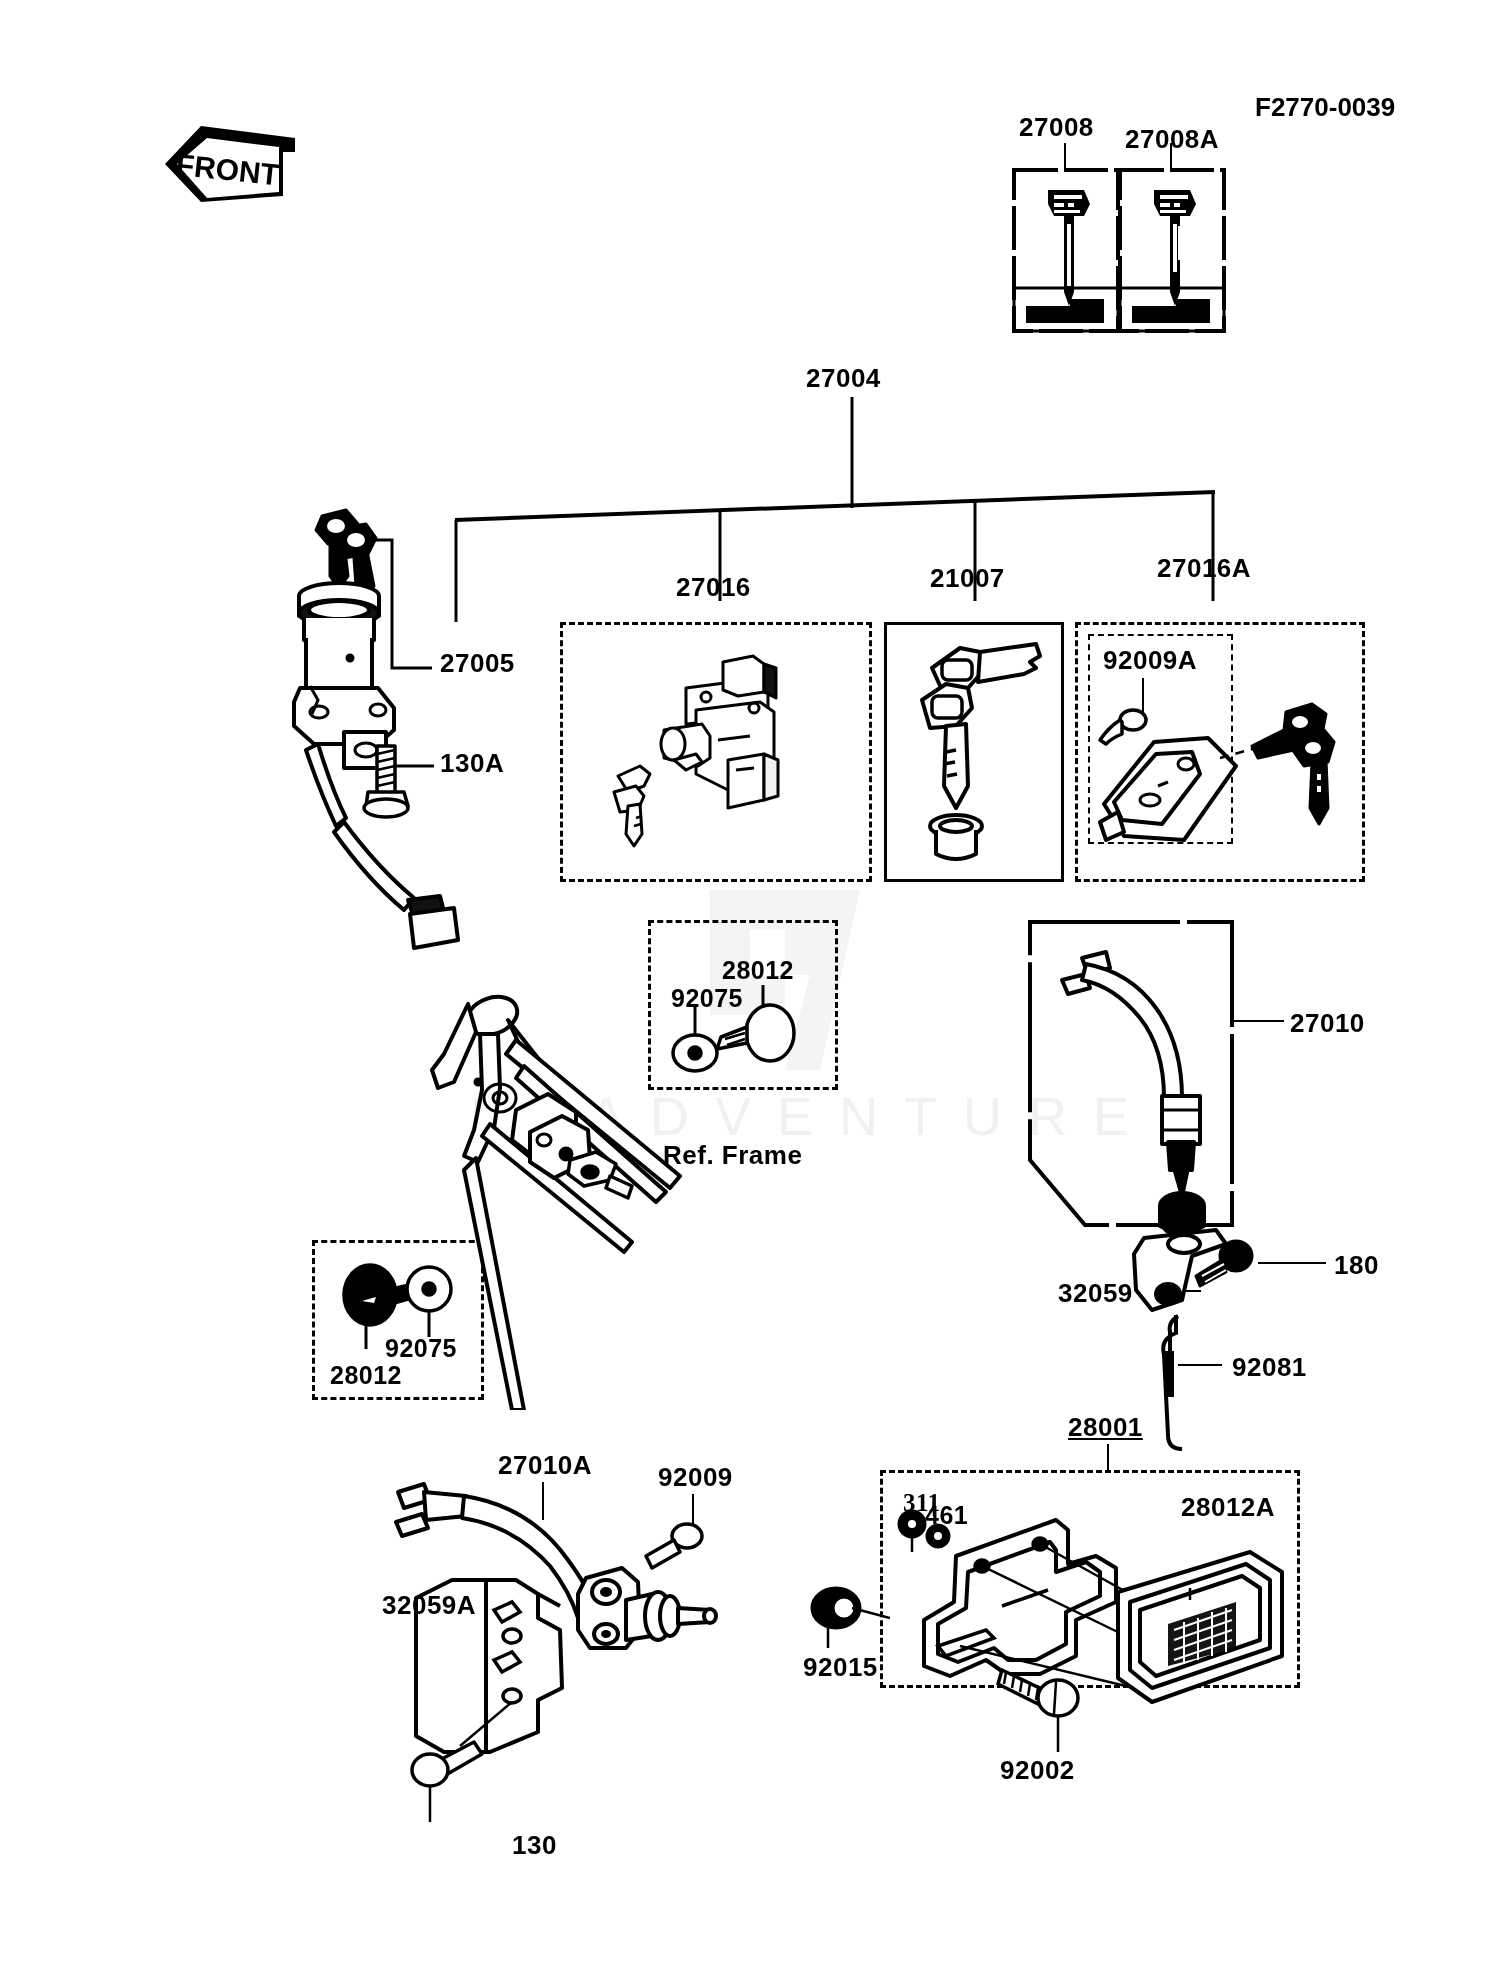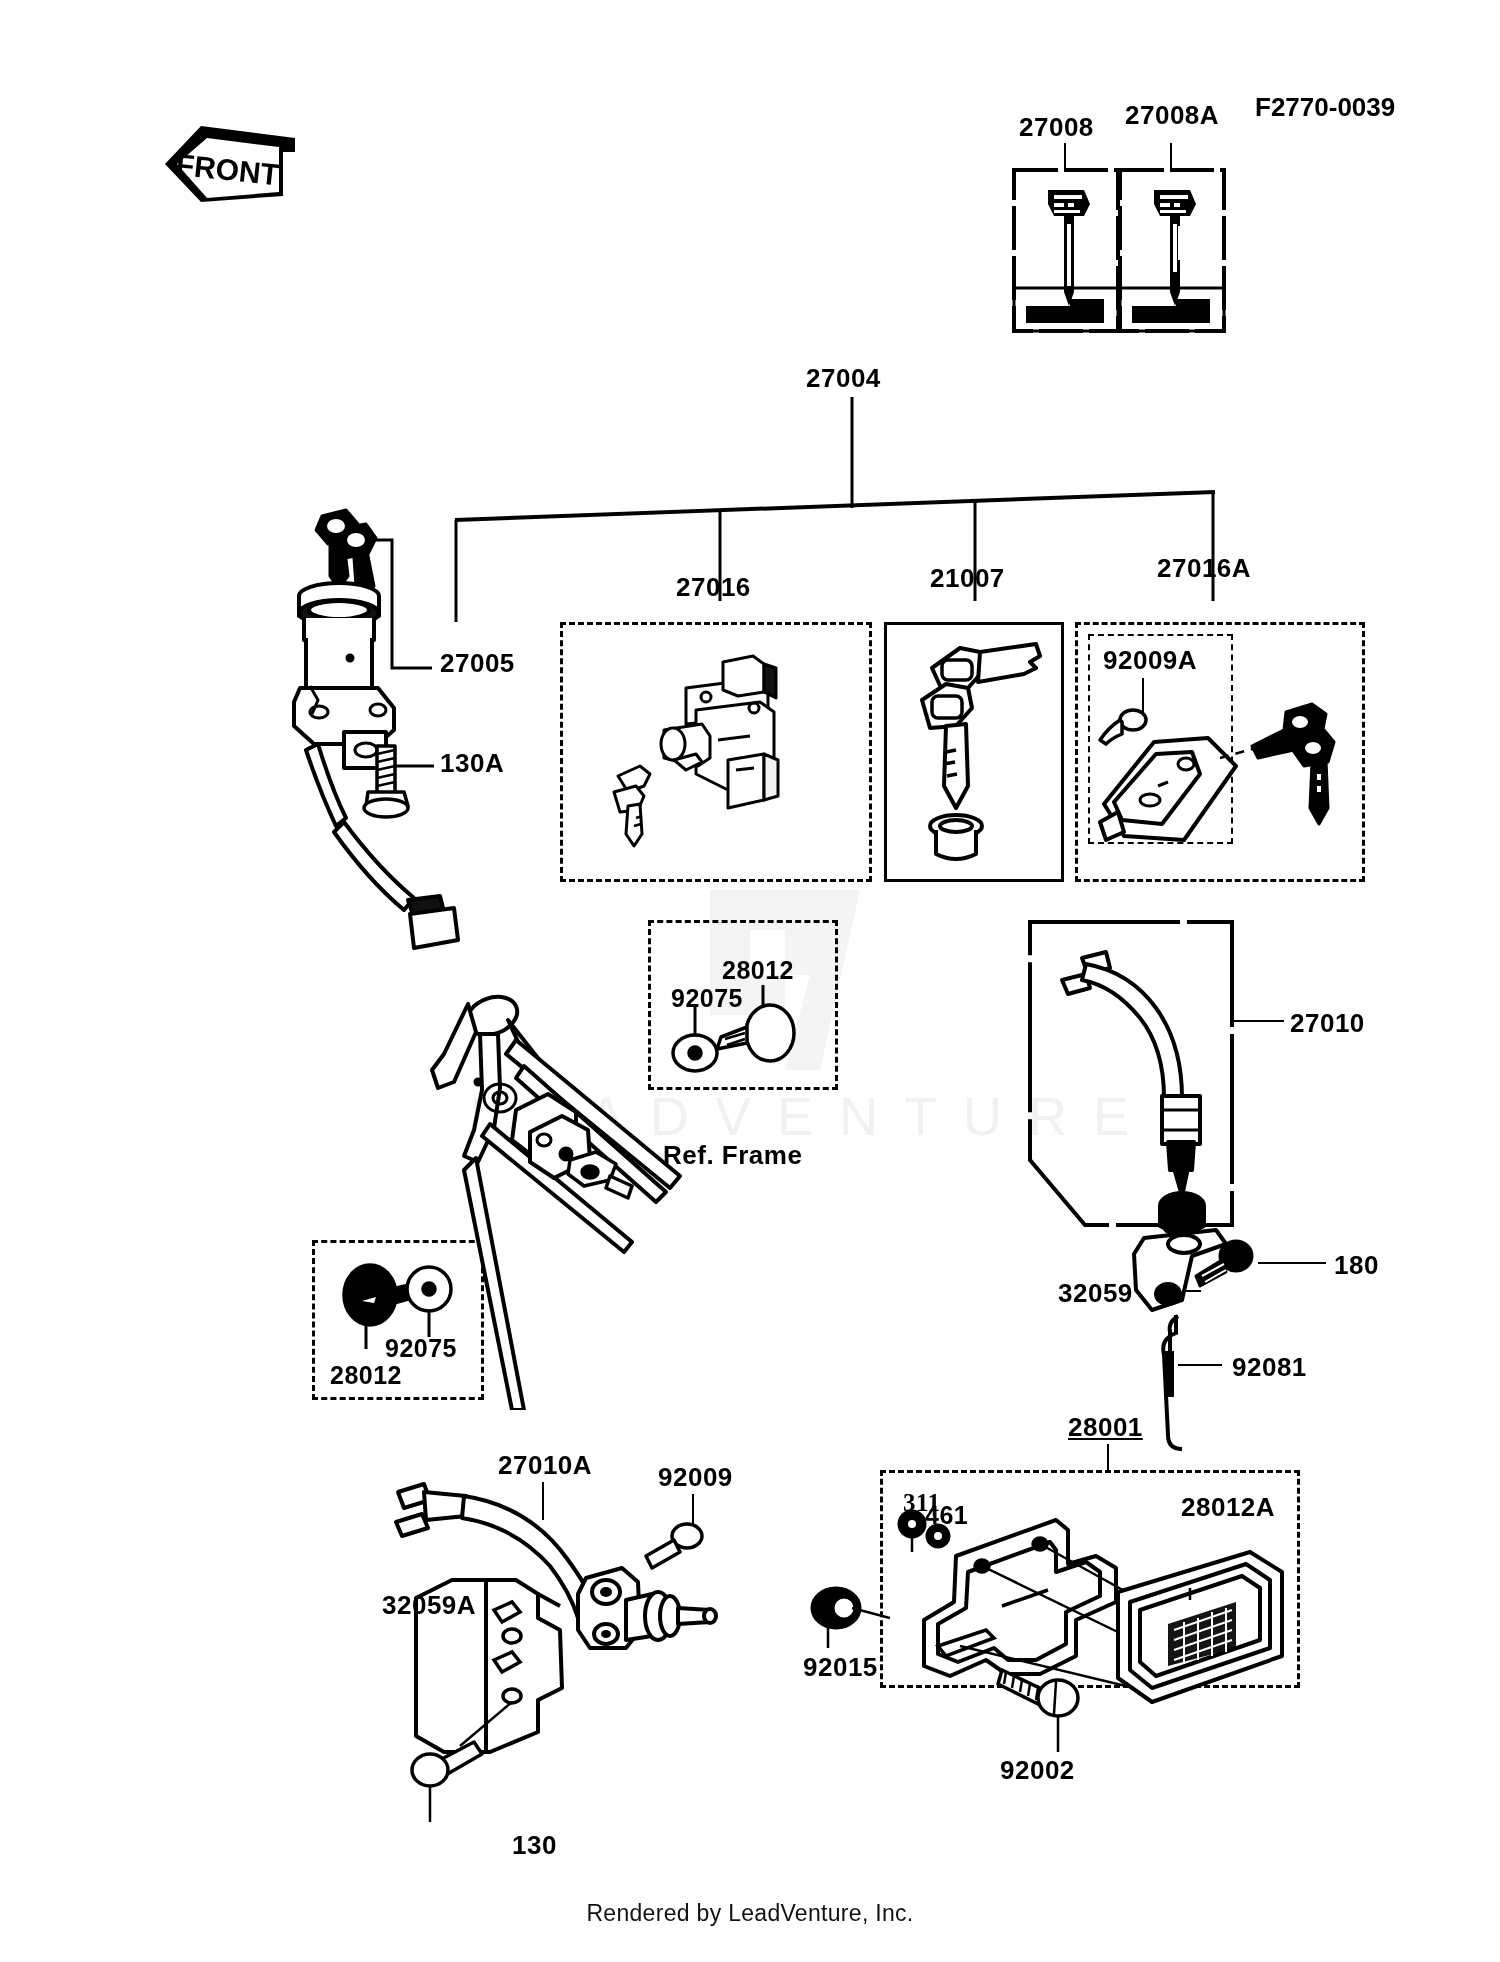--- a/index.html
+++ b/index.html
@@ -97,21 +97,21 @@
 
   <div class="diagid" style="left:1255px;top:92px;">F2770-0039</div>
 
   <svg class="art" style="left:155px;top:118px;width:150px;height:92px;" viewBox="0 0 150 92">
     <path d="M10 46 L46 8 L140 20 L140 34 L128 34 L128 78 L46 84 L10 46 Z" fill="#000"></path>
     <path d="M22 46 L52 20 L124 29 L124 74 L52 80 Z" fill="#fff"></path>
     <text x="72" y="62" font-family="Liberation Sans, sans-serif" font-size="30" font-weight="700" fill="#000" text-anchor="middle" transform="rotate(6 72 56)">FRONT</text>
   </svg>
 
   <div class="lbl" style="left:1019px;top:112px;">27008</div>
-  <div class="lbl" style="left:1125px;top:100px;">27008A</div>
+  <div class="lbl" style="left:1125px;top:124px;">27008A</div>
   <div class="ln lnv" style="left:1064px;top:143px;height:27px;"></div>
   <div class="ln lnv" style="left:1170px;top:143px;height:27px;"></div>
 
   <svg class="art" style="left:1012px;top:168px;width:108px;height:165px;" viewBox="0 0 108 165">
     <rect x="2" y="2" width="104" height="161" fill="#fff" stroke="#000" stroke-width="4" stroke-dasharray="44 6"></rect>
     <g fill="#000">
       <path d="M36 22 L72 22 L78 36 L72 48 L62 48 L62 124 L57 138 L52 124 L52 48 L42 48 L36 36 Z"></path>
     </g>
     <g fill="#fff">
       <rect x="42" y="27" width="28" height="4"></rect>
@@ -595,15 +595,14 @@
     </g>
 
     <path d="M122 232 L70 276" stroke="#000" stroke-width="2.5" fill="none"></path>
     <g fill="#fff" stroke="#000" stroke-width="3.5" stroke-linejoin="round">
       <path d="M46 292 L84 272 L92 284 L54 306 Z"></path>
       <ellipse cx="40" cy="300" rx="18" ry="16"></ellipse>
     </g>
     <path d="M40 316 L40 352" stroke="#000" stroke-width="2.5" fill="none"></path>
   </svg>
 
-  <div class="footer">Rendered by LeadVenture, Inc.</div>
 
 </div>
 
 </body></html>

